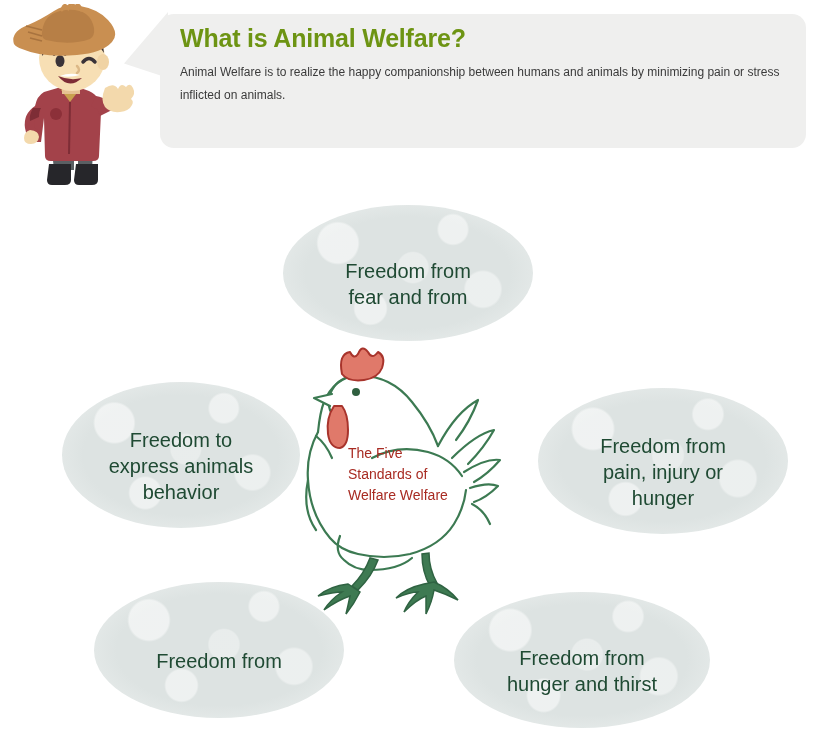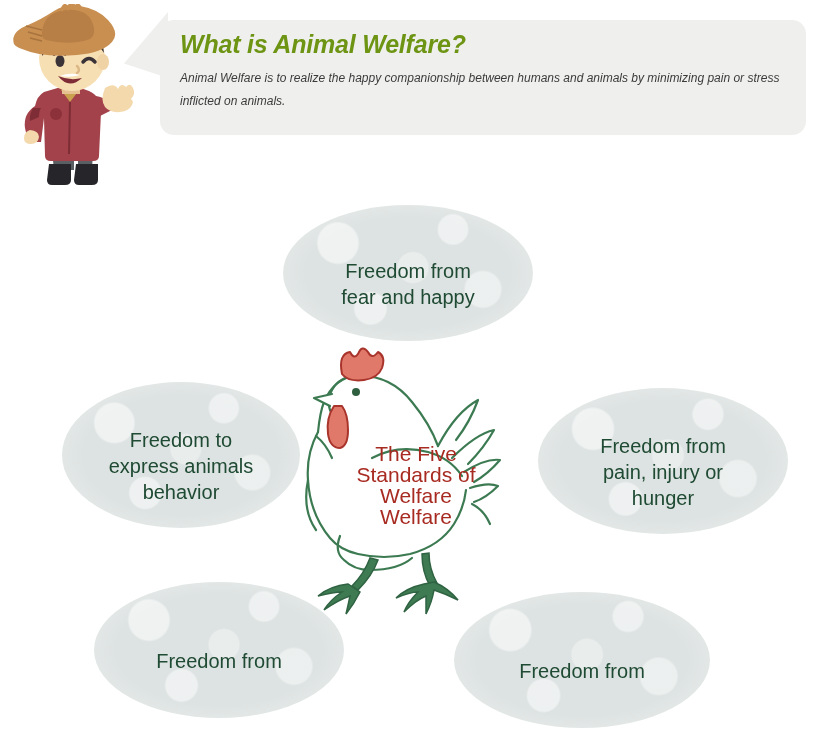--- a/index.html
+++ b/index.html
@@ -12,26 +12,25 @@
     height: 750px;
     position: relative;
     overflow: hidden;
     font-family: "Liberation Sans", sans-serif;
   }
 
   
   #speech-bubble {
     position: absolute;
     left: 160px;
-    top: 20px;
+    top: 14px;
     width: 646px;
-    height: 115px;
+    height: 134px;
     background: #efefee;
     border-radius: 14px;
-    font-style: italic;
   }
   #speech-bubble-tail {
     position: absolute;
     left: 124px;
     top: 12px;
     width: 44px;
     height: 66px;
     background: #efefee;
     clip-path: polygon(100% 0%, 100% 100%, 0% 78%);
   }
@@ -103,23 +102,23 @@
     left: 272px;
     top: 340px;
     width: 284px;
     height: 280px;
   }
   #chicken-label {
     position: absolute;
     left: 348px;
     top: 443px;
     width: 136px;
-    text-align: center;
+    text-align: left;
     color: #a82b22;
-    font-size: 21px;
+    font-size: 14px;
     line-height: 21px;
     z-index: 5;
   }
 </style>
 </head>
 <body>
 
 <div id="speech-bubble-tail"></div>
 <div id="speech-bubble">
   <div id="bubble-title">What is Animal Welfare?</div>
@@ -171,21 +170,21 @@
   <path d="M38 28 q2 -20 24 -22 q24 -2 28 18 q1 8 -4 11 q-20 7 -44 1 q-5 -2 -4 -8 z" fill="#b77f46"></path>
   <path d="M22 22 l16 4" stroke="#a8733f" stroke-width="1.6"></path>
   <path d="M24 28 l14 4" stroke="#a8733f" stroke-width="1.6"></path>
   <path d="M26 34 l12 3" stroke="#a8733f" stroke-width="1.6"></path>
   <path d="M58 6 q2 -8 6 -2 q3 -7 7 -1 q4 -5 6 3" stroke="#c98f51" stroke-width="3" fill="none" stroke-linecap="round"></path>
 </svg>
 
 <div class="freedom-bubble" id="bubble-fear">
   <span>
     <span>Freedom from</span><br>
-    <span>fear and happy</span>
+    <span>fear and from</span>
   </span>
 </div>
 
 <div class="freedom-bubble" id="bubble-express">
   <span>
     <span>Freedom to</span><br>
     <span>express animals</span><br>
     <span>behavior</span>
   </span>
 </div>
@@ -200,20 +199,21 @@
 
 <div class="freedom-bubble" id="bubble-dissat">
   <span>
     <span>Freedom from</span><br>
   </span>
 </div>
 
 <div class="freedom-bubble" id="bubble-hunger">
   <span>
     <span>Freedom from</span><br>
+    <span>hunger and thirst</span>
   </span>
 </div>
 
 <svg id="chicken" viewBox="0 0 284 280" xmlns="http://www.w3.org/2000/svg">
   <g fill="none" stroke="#3c7a52" stroke-width="2.2" stroke-linecap="round" stroke-linejoin="round">
 
     <path d="M46 92 q-12 22 -10 48 q2 34 22 58 q10 12 28 16 q26 6 52 0 q30 -8 44 -30 q10 -16 12 -34"></path>
 
     <path d="M84 36 q-22 2 -32 26 q-4 10 -6 30"></path>
     <path d="M44 96 q10 8 16 22"></path>

